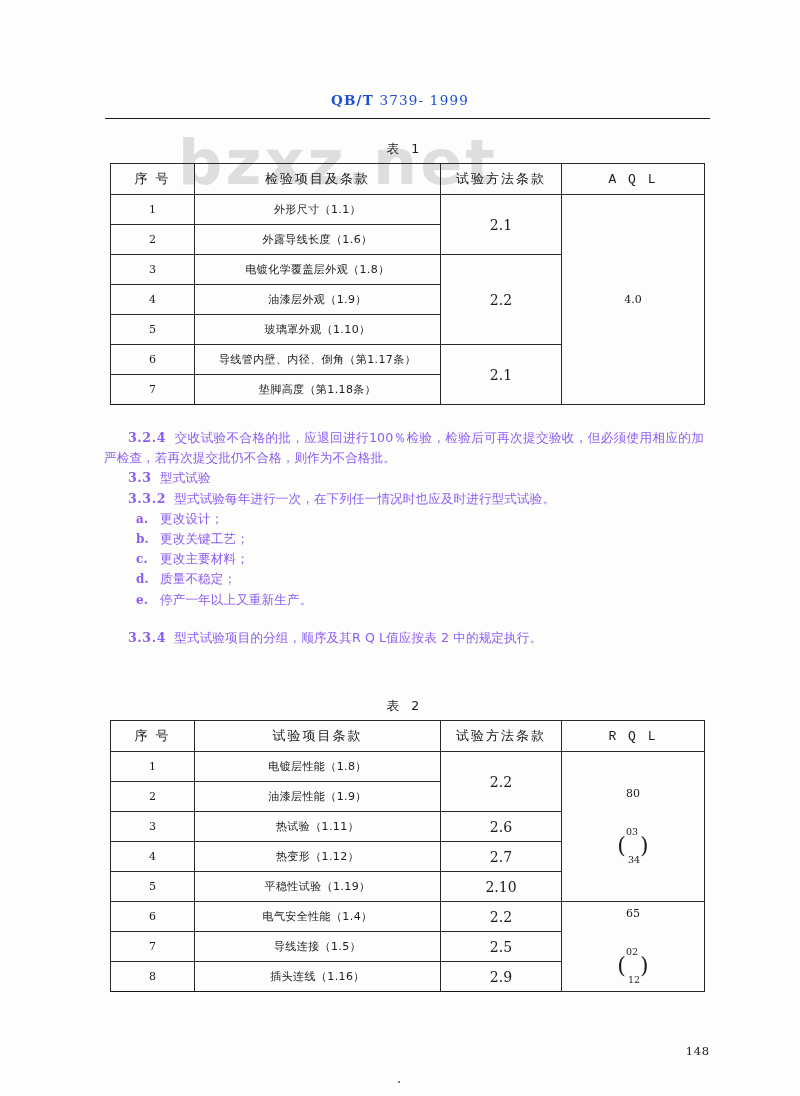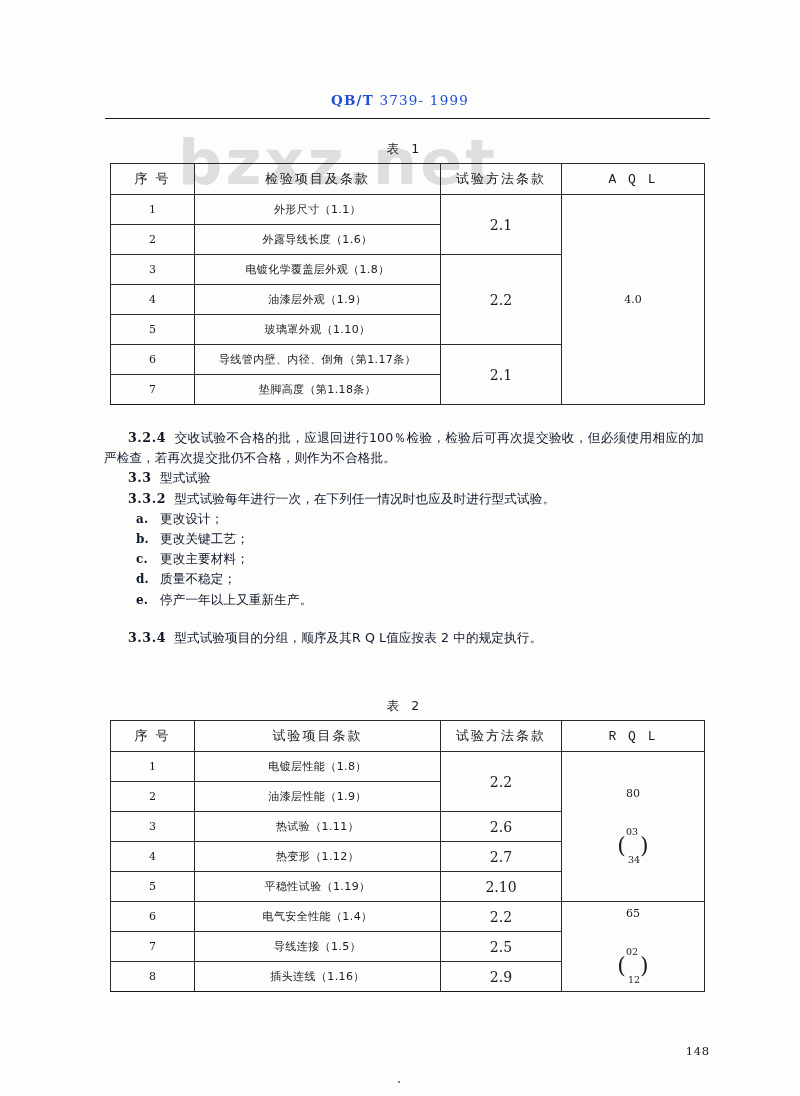--- a/index.html
+++ b/index.html
@@ -140,21 +140,21 @@
   .val-block + .val-block { margin-top: 26px; }
 
   
   .body {
     position: absolute;
     left: 104px;
     width: 600px;
     font-size: 12.6px;
     line-height: 20.2px;
     font-family: "DejaVu Sans", sans-serif;
-    color: #0f172a;
+    color: #8b5cf6;
     letter-spacing: .1px;
   }
   #body-top { top: 428px; }
   #body-mid { top: 628px; }
 
   .p { margin: 0; text-align: justify; text-justify: inter-ideograph; }
   .p .lbl {
     font-weight: bold;
     font-family: "DejaVu Serif", "Liberation Serif", serif;
     letter-spacing: .6px;

